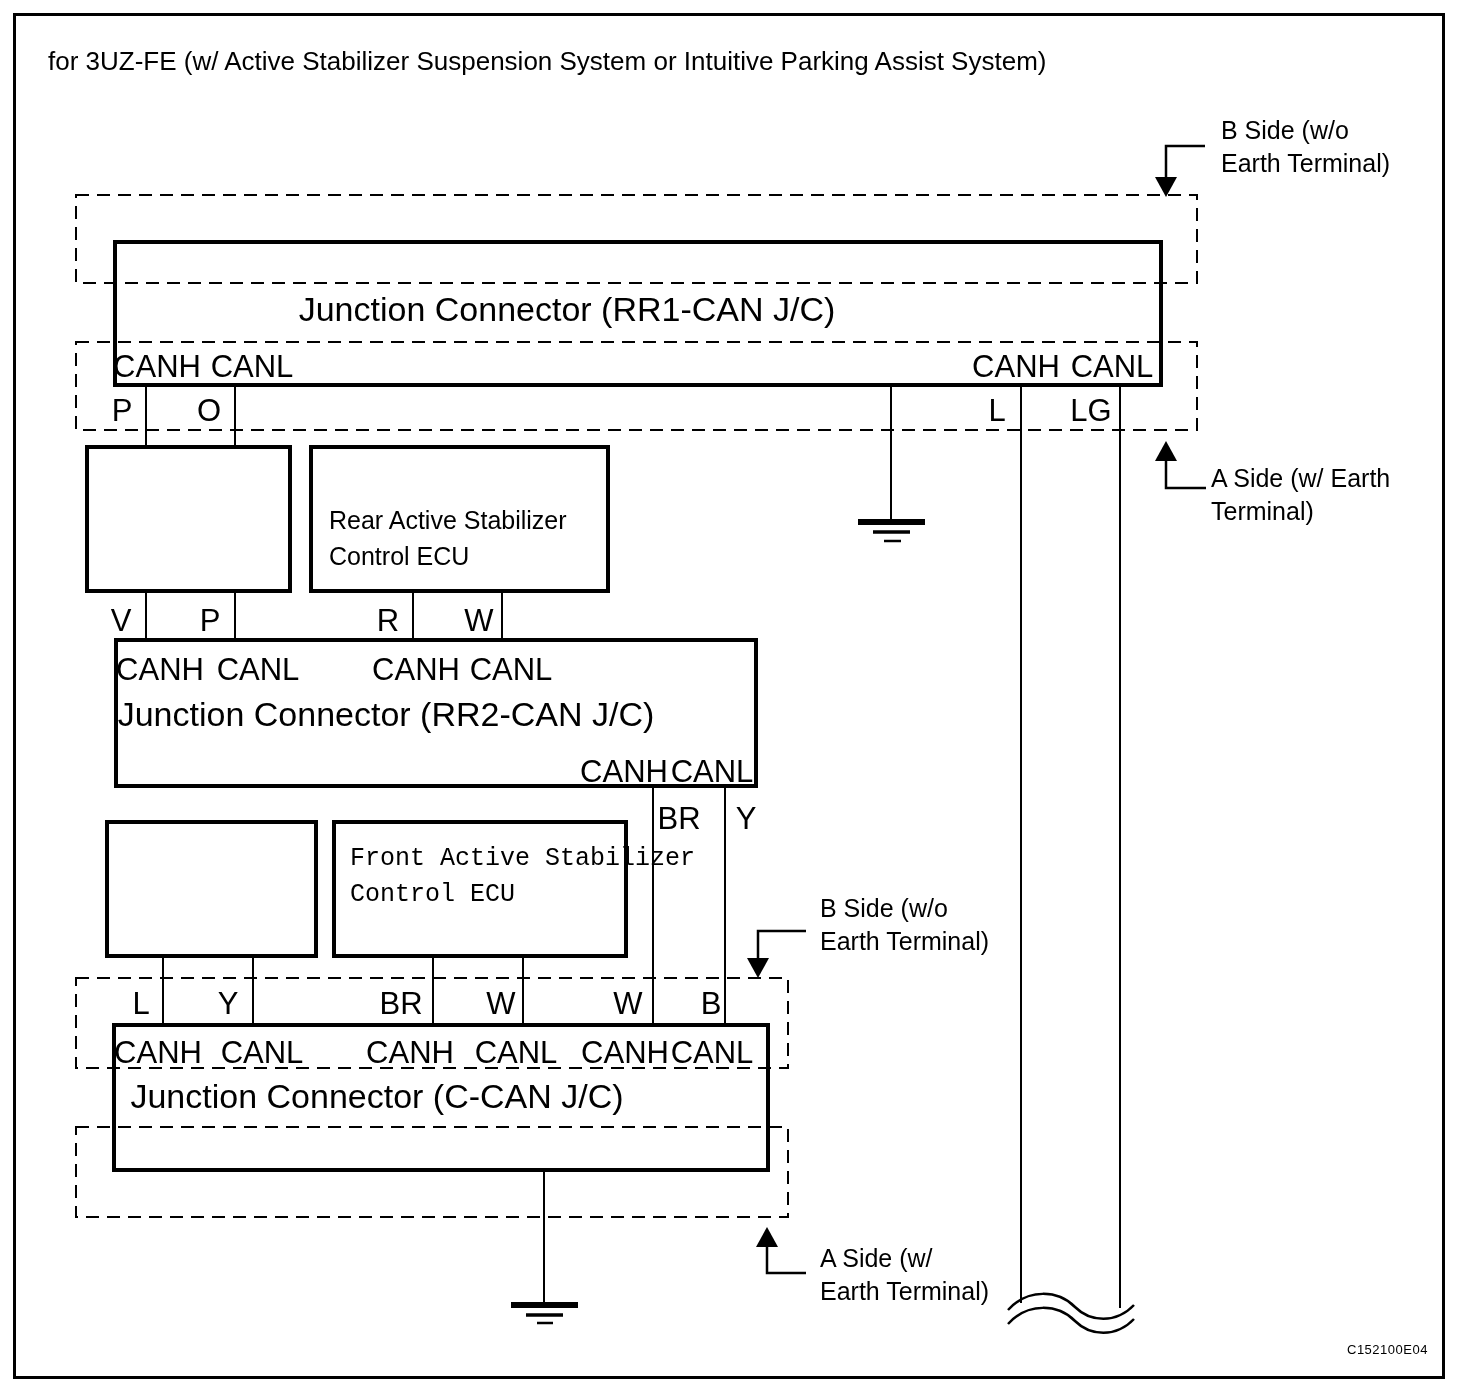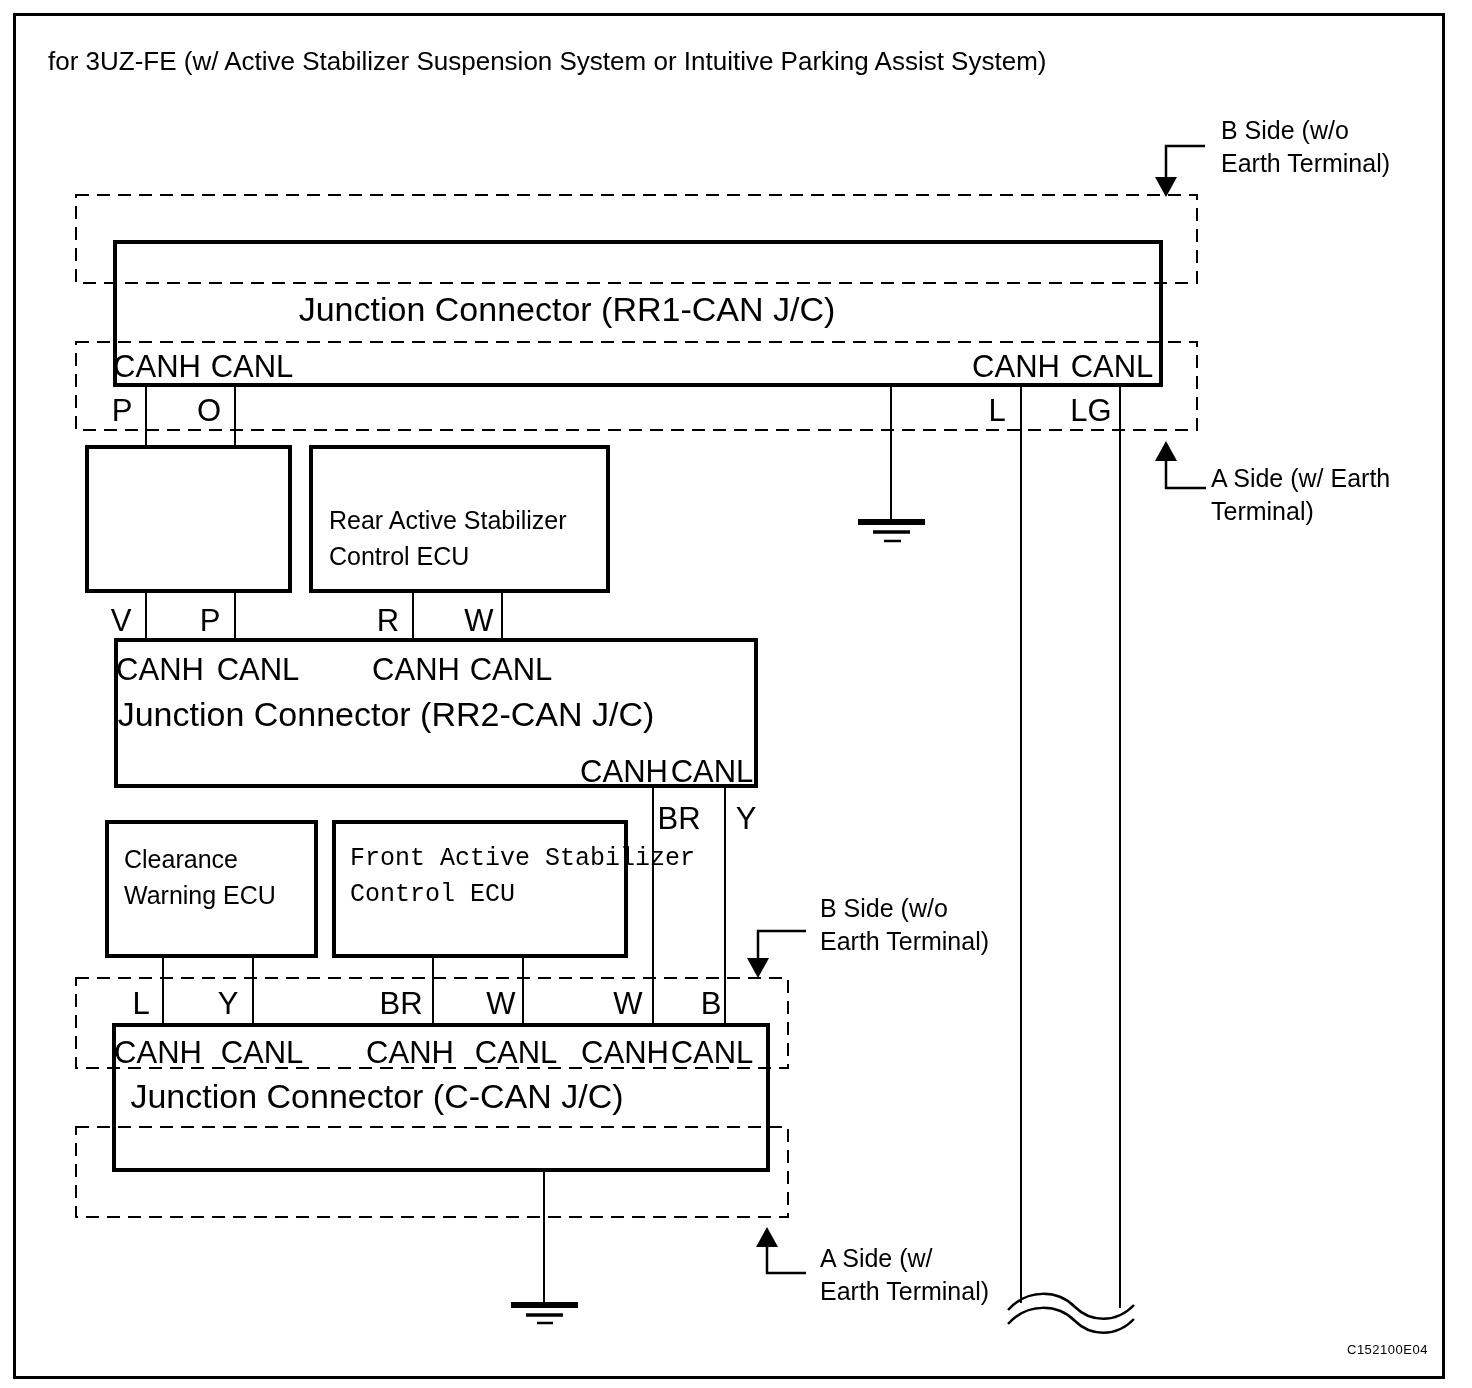--- a/index.html
+++ b/index.html
@@ -144,22 +144,20 @@
 
   <span class="lbl" style="left:141px;top:1003px;">L</span>
   <span class="lbl" style="left:228px;top:1003px;">Y</span>
   <span class="lbl" style="left:401px;top:1003px;">BR</span>
   <span class="lbl" style="left:501px;top:1003px;">W</span>
   <span class="lbl" style="left:628px;top:1003px;">W</span>
   <span class="lbl" style="left:711px;top:1003px;">B</span>
 
   <div class="ecutext" style="left:329px;top:466px;margin-top:36px;">Rear Active Stabilizer
 Control ECU</div>
-  <div class="ecutext" style="left:124px;top:841px;">Clearance
-Warning ECU</div>
   <div class="ecutext" style="left:350px;top:841px;font-family:Liberation Mono, monospace;">Front Active Stabilizer
 Control ECU</div>
 
   <div class="annot" style="left:1221px;top:114px;">B Side (w/o
 Earth Terminal)</div>
   <div class="annot" style="left:1211px;top:462px;">A Side (w/ Earth
 Terminal)</div>
   <div class="annot" style="left:820px;top:892px;">B Side (w/o
 Earth Terminal)</div>
   <div class="annot" style="left:820px;top:1242px;">A Side (w/

